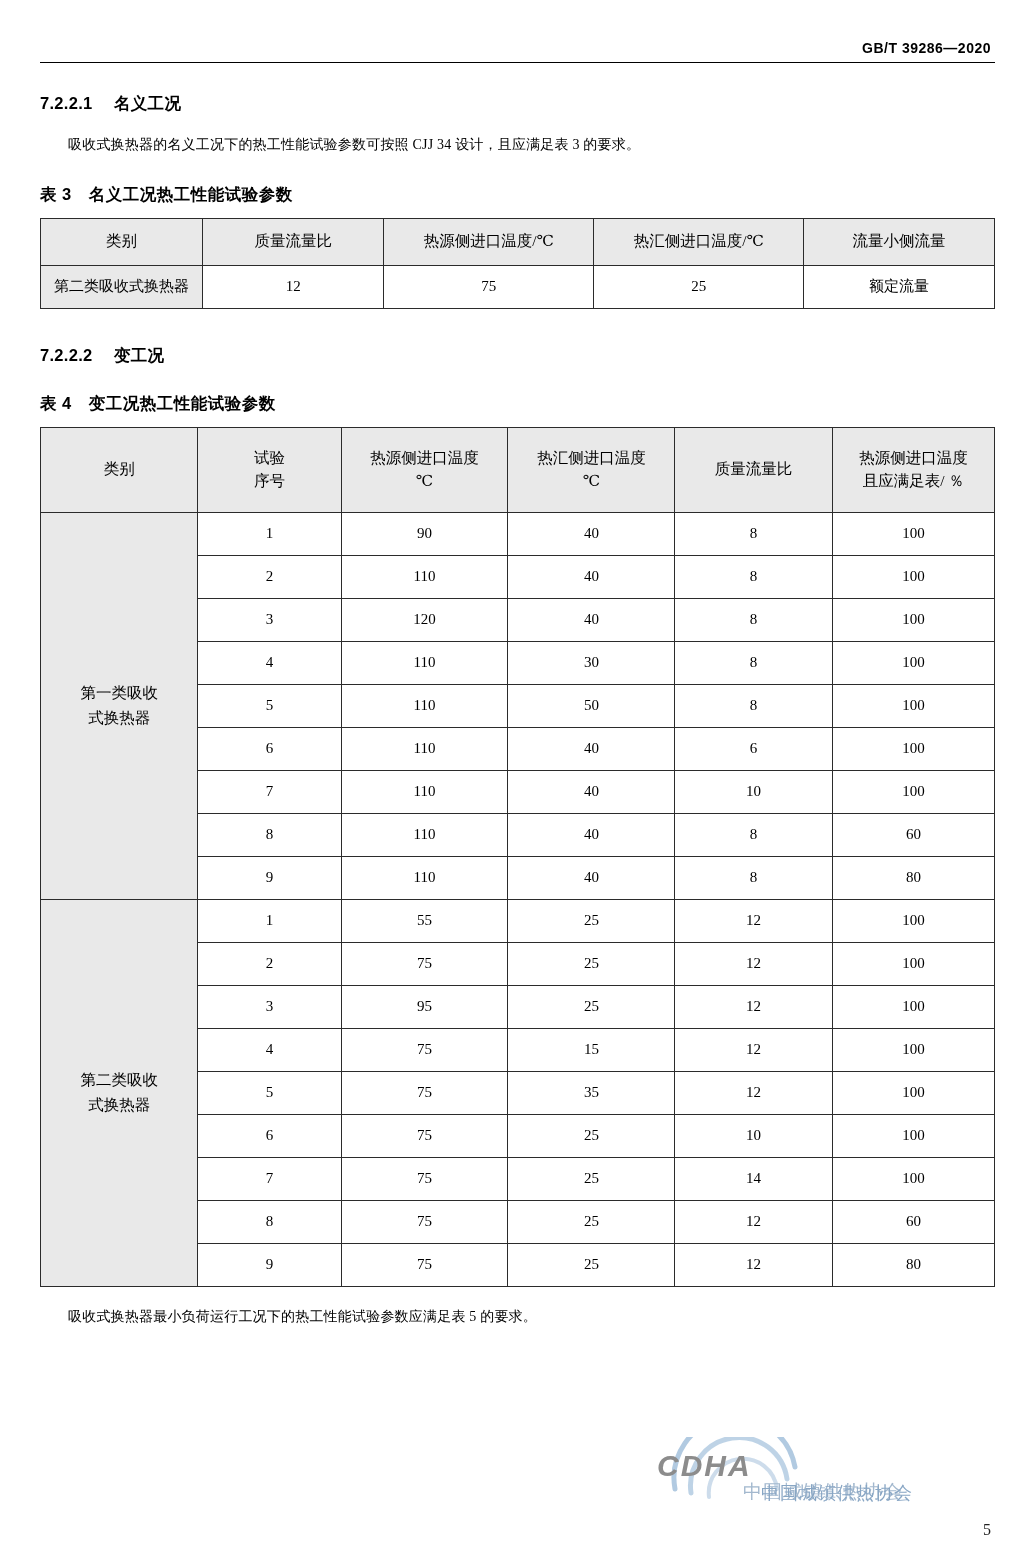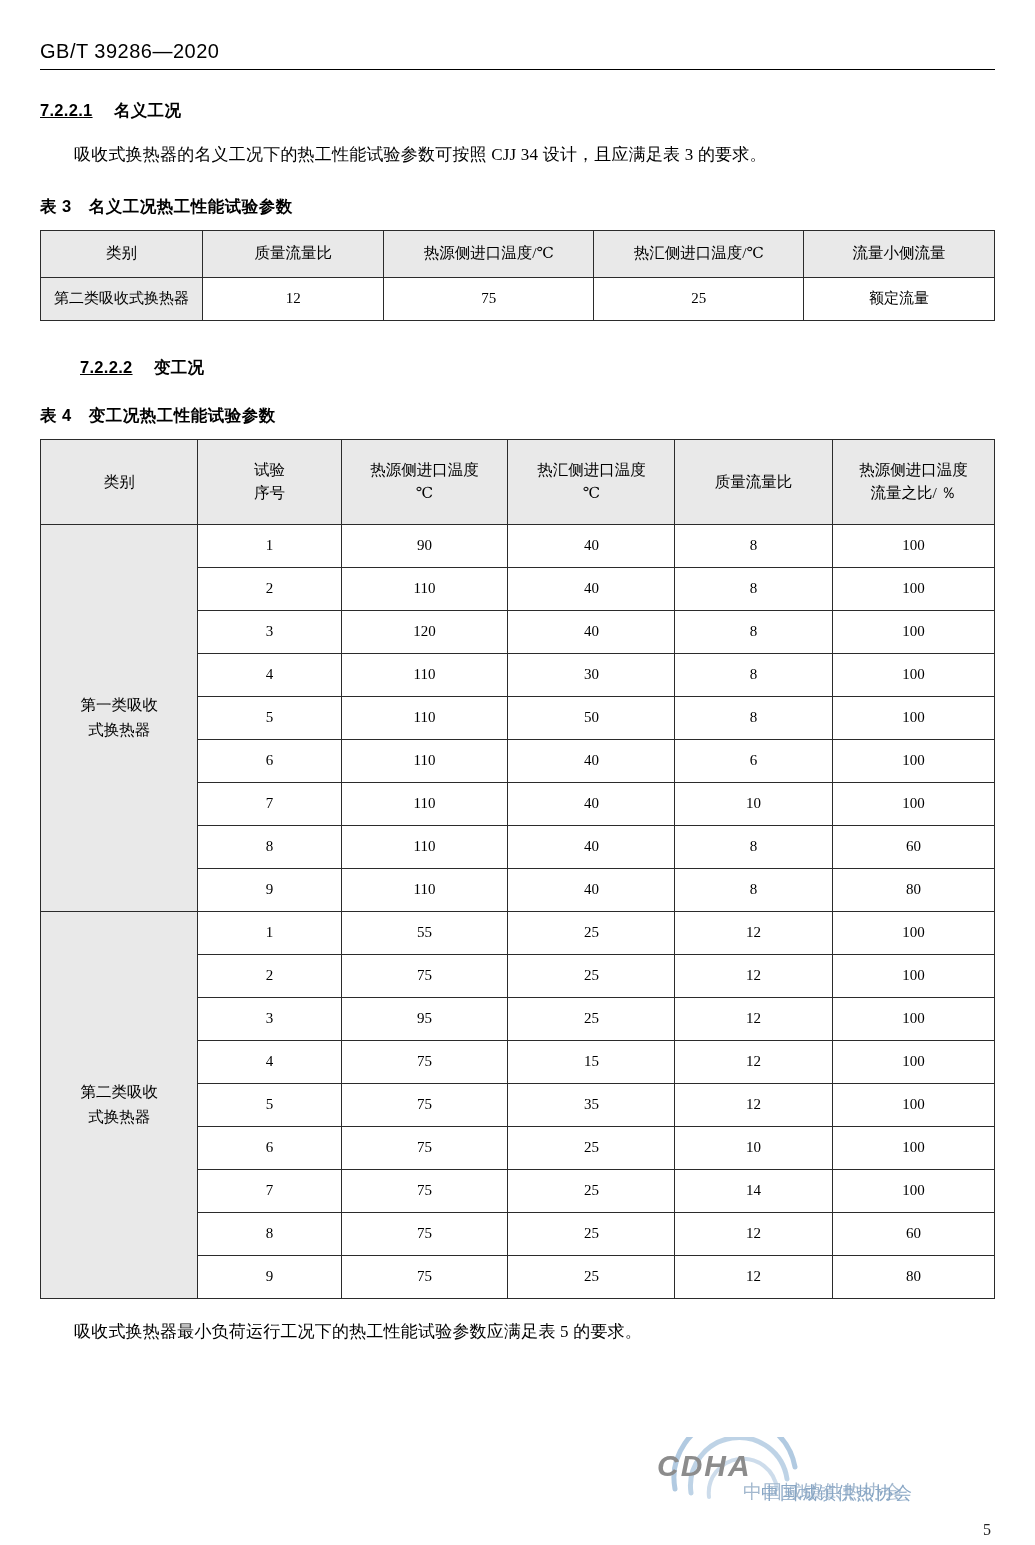--- a/index.html
+++ b/index.html
@@ -15,23 +15,24 @@
     position: relative;
   }
   .page {
     position: relative;
     width: 1035px;
     min-height: 1545px;
     box-sizing: border-box;
     padding: 40px 40px 20px 40px;
   }
   .header {
-    font-family: "Liberation Sans", sans-serif;
-    font-weight: normal;
-    font-size: 20px;
+    text-align: right;
+    font-family: "Liberation Sans", sans-serif;
+    font-weight: bold;
+    font-size: 14px;
     letter-spacing: 0.5px;
     padding-right: 4px;
     margin-bottom: 6px;
   }
   .header-rule {
     border-bottom: 1.6px solid #000;
     margin: 4px 0 30px 0;
   }
   .clause {
     font-family: "Liberation Sans", sans-serif;
@@ -39,24 +40,23 @@
     font-size: 16.5px;
     margin: 26px 0 0 0;
     letter-spacing: 0.3px;
   }
   .clause .num {
     display: inline-block;
     min-width: 62px;
   }
   .clause.lvl3 .num {
     min-width: 74px;
-    text-decoration: underline;
   }
   .para {
-    font-size: 17px;
+    font-size: 14px;
     line-height: 1.75;
     margin: 18px 0 0 0;
     text-indent: 2em;
     letter-spacing: 0.2px;
   }
   .table-caption {
     text-align: left;
     font-family: "Liberation Sans", sans-serif;
     font-weight: bold;
     font-size: 16.5px;
@@ -207,21 +207,21 @@
       <tr>
         <td class="cat">第二类吸收式换热器</td>
         <td class="val">12</td>
         <td class="val">75</td>
         <td class="val">25</td>
         <td class="val">额定流量</td>
       </tr>
     </tbody>
   </table>
 
-  <div class="clause lvl3" style="margin-top:36px;margin-left:40px;">
+  <div class="clause lvl3" style="margin-top:36px;">
     <span class="num">7.2.2.2</span><span>变工况</span>
   </div>
 
 
   <div class="table-caption">表 4　变工况热工性能试验参数</div>
 
   <table class="t4 outer-border">
     <colgroup>
       <col style="width:16.5%">
       <col style="width:15%">
@@ -245,21 +245,21 @@
         </th>
         <th>
           <div>热汇侧进口温度</div>
           <div>℃</div>
         </th>
         <th>
           <div>质量流量比</div>
         </th>
         <th>
           <div>热源侧进口温度</div>
-          <div>流量之比/ ％</div>
+          <div>且应满足表/ ％</div>
         </th>
       </tr>
     </thead>
     <tbody>
 
       <tr>
         <td class="cat" rowspan="9">
           <div>第一类吸收</div>
           <div>式换热器</div>
         </td>

